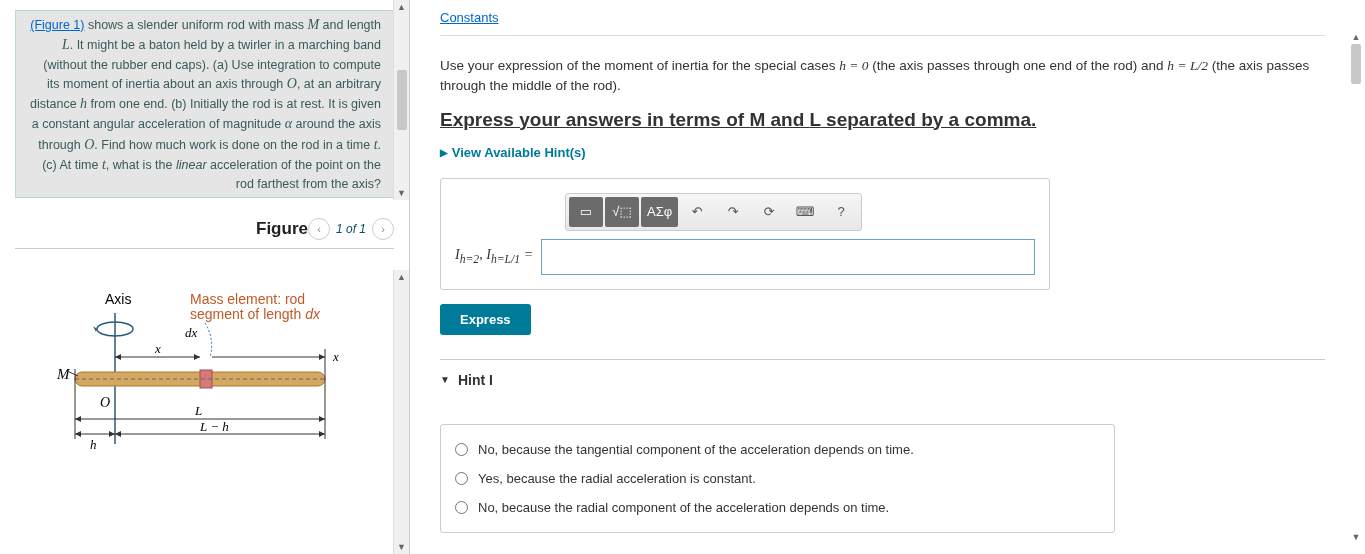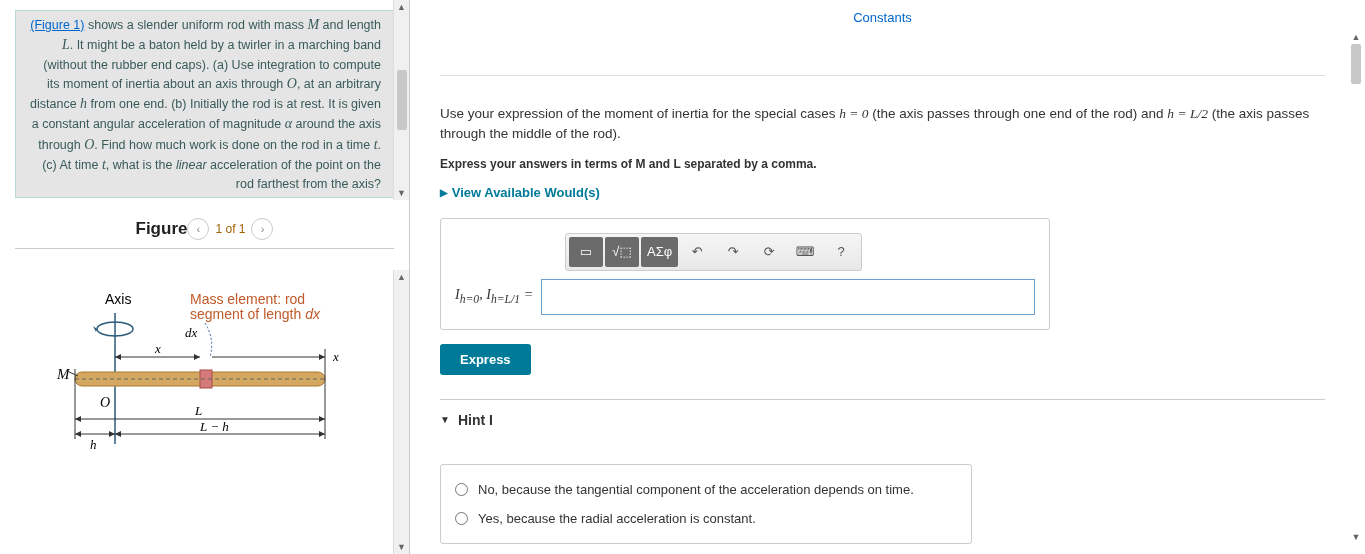--- a/index.html
+++ b/index.html
@@ -2,48 +2,48 @@
 <html><head>
 <meta charset="utf-8">
 <style>
 * { box-sizing: border-box; margin: 0; padding: 0; }
 body { font-family: Arial, Helvetica, sans-serif; font-size: 13px; color: #333; background: #fff; display: flex; height: 554px; overflow: hidden; }
 .left-panel { width: 410px; border-right: 1px solid #ccc; display: flex; flex-direction: column; position: relative; }
 .problem-box { background: #e5e5e5; border: 1px solid #b8d8d8; margin: 10px 15px 10px 15px; padding: 4px 12px; font-size: 12.5px; line-height: 1.45; color: #3a5a5a; text-align: right; }
 .problem-box .link { color: #0066cc; text-decoration: underline; }
 .problem-box .mathvar { font-style: italic; font-family: 'Times New Roman', serif; font-size: 14px; }
 .figure-section { padding: 0 15px; }
-.figure-header { display: flex; align-items: center; justify-content: center; padding: 10px 0 8px 0; border-bottom: 1px solid #ccc; }
+.figure-header { display: flex; align-items: center; justify-content: flex-end; padding: 10px 0 8px 0; border-bottom: 1px solid #ccc; }
 .figure-title { font-size: 17px; font-weight: bold; color: #222; }
 .pager { display: flex; align-items: center; gap: 6px; }
 .pager-btn { width: 22px; height: 22px; border: 1px solid #ccc; border-radius: 50%; background: #fff; display: flex; align-items: center; justify-content: center; cursor: pointer; color: #888; font-size: 11px; }
-.pager-text { font-size: 12px; color: #a16207; }
+.pager-text { font-size: 12px; color: #0c4a6e; font-style: italic; }
 .figure-image { margin-top: 30px; height: 200px; position: relative; }
 .scrollbar-v { width: 16px; background: #f0f0f0; border-left: 1px solid #ddd; position: absolute; right: 0; top: 0; bottom: 0; display:flex; flex-direction:column; align-items:center; justify-content:space-between;}
 .scroll-arrow { width:14px; height:14px; font-size:9px; color:#666; display:flex; align-items:center; justify-content:center; cursor:pointer;}
 .scroll-thumb { width:10px; height:60px; background:#c8c8c8; border-radius:2px; margin:2px;}
 .right-panel { flex: 1; padding: 10px 40px 10px 30px; overflow: hidden; position: relative; }
-.constants-link { text-align: center; color: #0066cc; font-size: 13px; padding-bottom: 10px; cursor:pointer;}
-.question-block { border-top: 1px solid #ddd; padding-top: 28px; margin-top: 40px; }
+.constants-link { text-align: left; color: #0066cc; text-decoration: underline; font-size: 13px; padding-bottom: 10px; cursor:pointer;}
+.question-block { border-top: 1px solid #ddd; padding-top: 20px; }
 .q-text { font-size: 13.5px; line-height: 1.5; margin-bottom: 12px; }
 .q-text .mathvar { font-style: italic; font-family: 'Times New Roman', serif; }
-.q-bold { font-weight: bold; font-size: 12px; margin-bottom: 14px; }
+.q-bold { font-weight: bold; font-size: 19px; margin-bottom: 14px; text-decoration: underline; }
 .hints-toggle { color: #007a99; font-weight: bold; font-size: 13px; cursor: pointer; margin-bottom: 18px; display: flex; align-items: center; gap: 4px; }
 .hints-toggle .tri { font-size: 10px; }
 .answer-panel { border: 1px solid #ccc; border-radius: 3px; padding: 14px; width: 610px; background: #fff; }
 .toolbar { background: linear-gradient(#f5f5f5,#e8e8e8); border: 1px solid #ccc; border-radius: 3px; display: inline-flex; align-items: center; padding: 3px; gap: 2px; margin-left: 110px; margin-bottom: 8px; }
 .tool-btn { min-width: 34px; height: 30px; background: #6b6b6b; color: #fff; display: flex; align-items: center; justify-content: center; border-radius: 2px; font-size: 13px; cursor: pointer; padding: 0 6px;}
 .tool-btn.light { background: transparent; color: #555; }
 .input-row { display: flex; align-items: center; gap: 8px; }
 .answer-input { flex: 1; height: 36px; border: 1px solid #6aa0d0; background: #fff; padding: 4px 8px; font-size: 14px; }
 .submit-btn { background: #007a99; color: #fff; border: none; padding: 8px 20px; font-size: 13px; font-weight: bold; border-radius: 3px; margin-top: 14px; cursor: pointer; }
 .part-header { border-top: 1px solid #ccc; margin-top: 24px; padding-top: 12px; display: flex; align-items: center; gap: 8px; font-weight: bold; font-size: 14px; cursor: pointer; }
 .part-header .tri { font-size: 10px; }
 .part-body { padding-top: 20px; }
-.mc-panel { border: 1px solid #ccc; border-radius: 3px; padding: 10px 14px; width: 532px; margin-top: 16px; }
+.mc-panel { border: 1px solid #ccc; border-radius: 3px; padding: 10px 14px; width: 675px; margin-top: 16px; }
 .mc-option { display: flex; align-items: center; gap: 10px; padding: 7px 0; font-size: 13px; }
 .mc-option input { cursor:pointer; }
 .right-scroll { position:absolute; right:2px; top:30px; bottom:10px; width:14px; display:flex; flex-direction:column; align-items:center; justify-content:space-between;}
 .rs-thumb{ width:10px; height:40px; background:#c8c8c8; border-radius:2px;}
 .figure-svg-label { font-family: 'Times New Roman', serif; font-style: italic; }
 </style>
 </head>
 <body>
 
 <div class="left-panel">
@@ -120,55 +120,59 @@
 
   <div class="question-block">
     <div class="q-text">
       <span>Use your expression of the moment of inertia for the special cases </span><span class="mathvar">h = 0</span><span> (the axis passes through one end of the rod) and </span><span class="mathvar">h = L/2</span><span> (the axis passes through the middle of the rod).</span>
     </div>
     <div class="q-bold">
       <span>Express your answers in terms of </span><span class="mathvar">M</span><span> and </span><span class="mathvar">L</span><span> separated by a comma.</span>
     </div>
     <div class="hints-toggle">
       <span class="tri">▶</span>
-      <span>View Available Would(s)</span>
+      <span>View Available Hint(s)</span>
     </div>
 
     <div class="answer-panel">
       <div class="toolbar">
         <div class="tool-btn">▭</div>
         <div class="tool-btn">√⬚</div>
         <div class="tool-btn">ΑΣφ</div>
         <div class="tool-btn light">↶</div>
         <div class="tool-btn light">↷</div>
         <div class="tool-btn light">⟳</div>
         <div class="tool-btn light">⌨</div>
         <div class="tool-btn light">?</div>
       </div>
       <div class="input-row">
-        <span style="font-family:'Times New Roman',serif; font-style:italic; font-size:14px;">I<sub>h=0</sub>, I<sub>h=L/1</sub> =</span>
+        <span style="font-family:'Times New Roman',serif; font-style:italic; font-size:14px;">I<sub>h=2</sub>, I<sub>h=L/1</sub> =</span>
         <input class="answer-input" type="text" style="">
       </div>
     </div>
     <button class="submit-btn">Express</button>
 
     <div class="part-header">
       <span class="tri">▼</span>
       <span>Hint I</span>
     </div>
     <div class="part-body">
       <div class="mc-panel">
         <label class="mc-option">
           <input type="radio" name="pi" style="">
           <span>No, because the tangential component of the acceleration depends on time.</span>
         </label>
         <label class="mc-option">
           <input type="radio" name="pi" style="">
           <span>Yes, because the radial acceleration is constant.</span>
         </label>
+        <label class="mc-option">
+          <input type="radio" name="pi" style="">
+          <span>No, because the radial component of the acceleration depends on time.</span>
+        </label>
       </div>
     </div>
   </div>
 
   <div class="right-scroll">
     <div class="scroll-arrow">▲</div>
     <div style="flex:1; display:flex; align-items:flex-start;">
         <div class="rs-thumb"></div>
       </div>
     <div class="scroll-arrow">▼</div>

